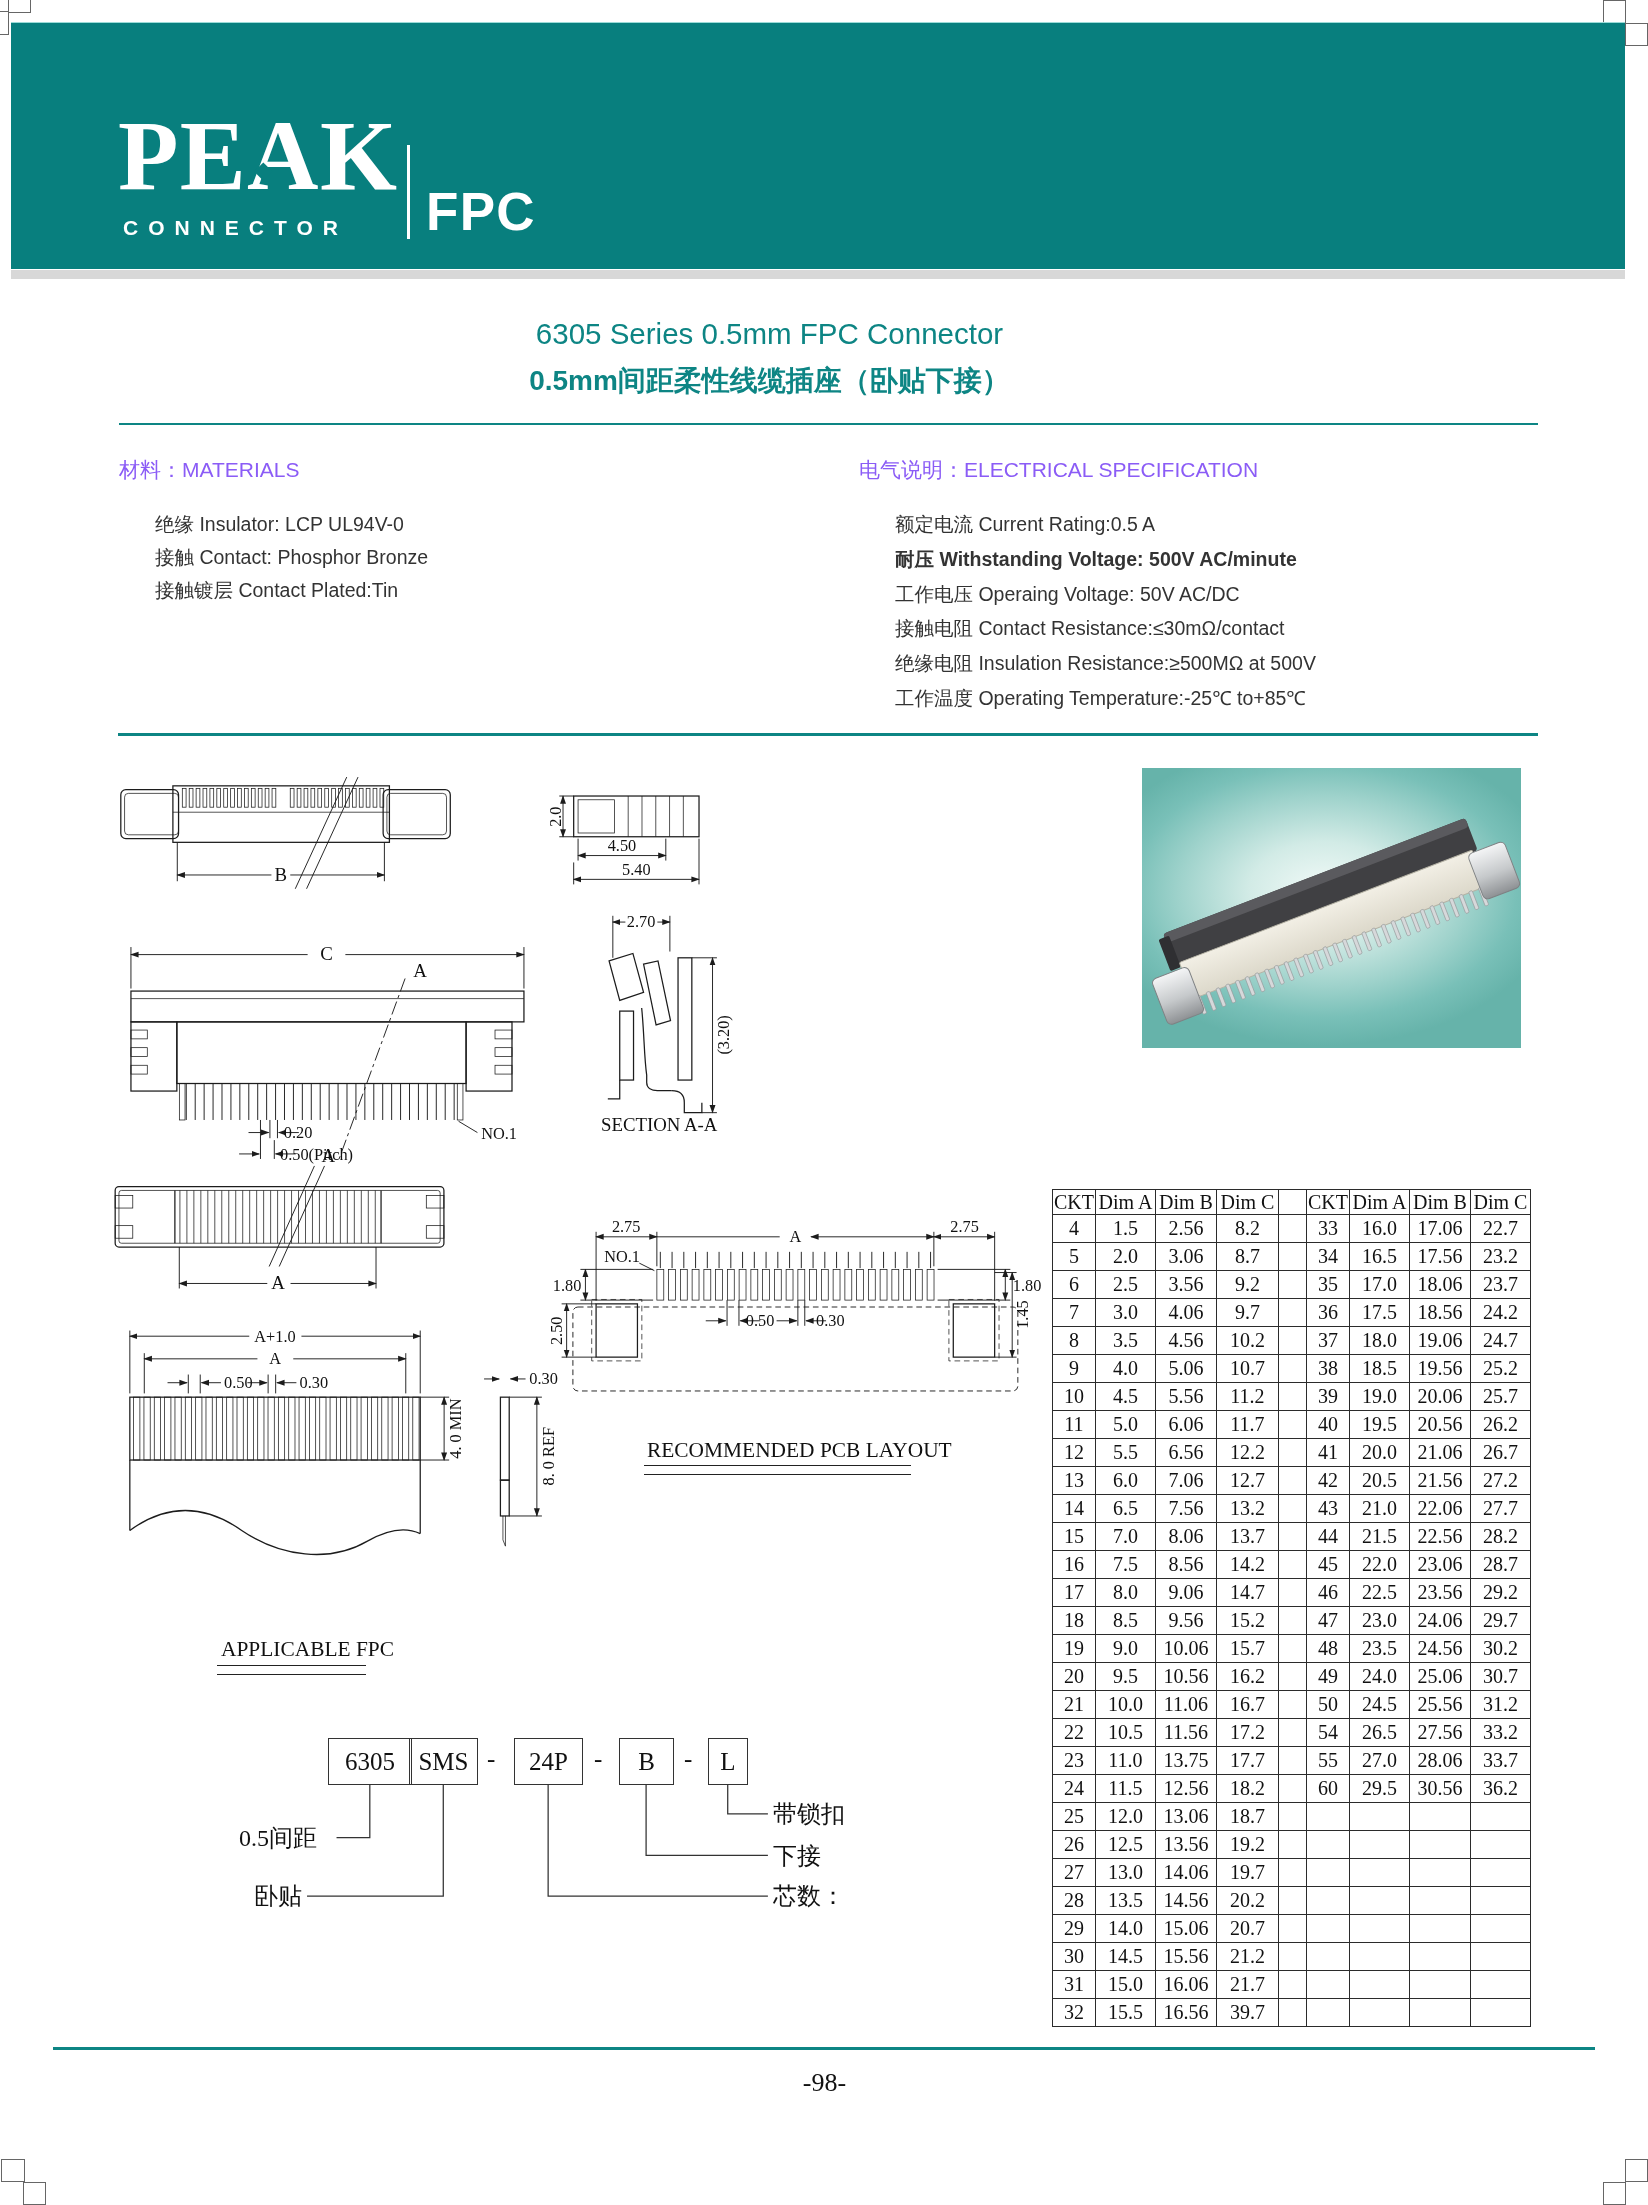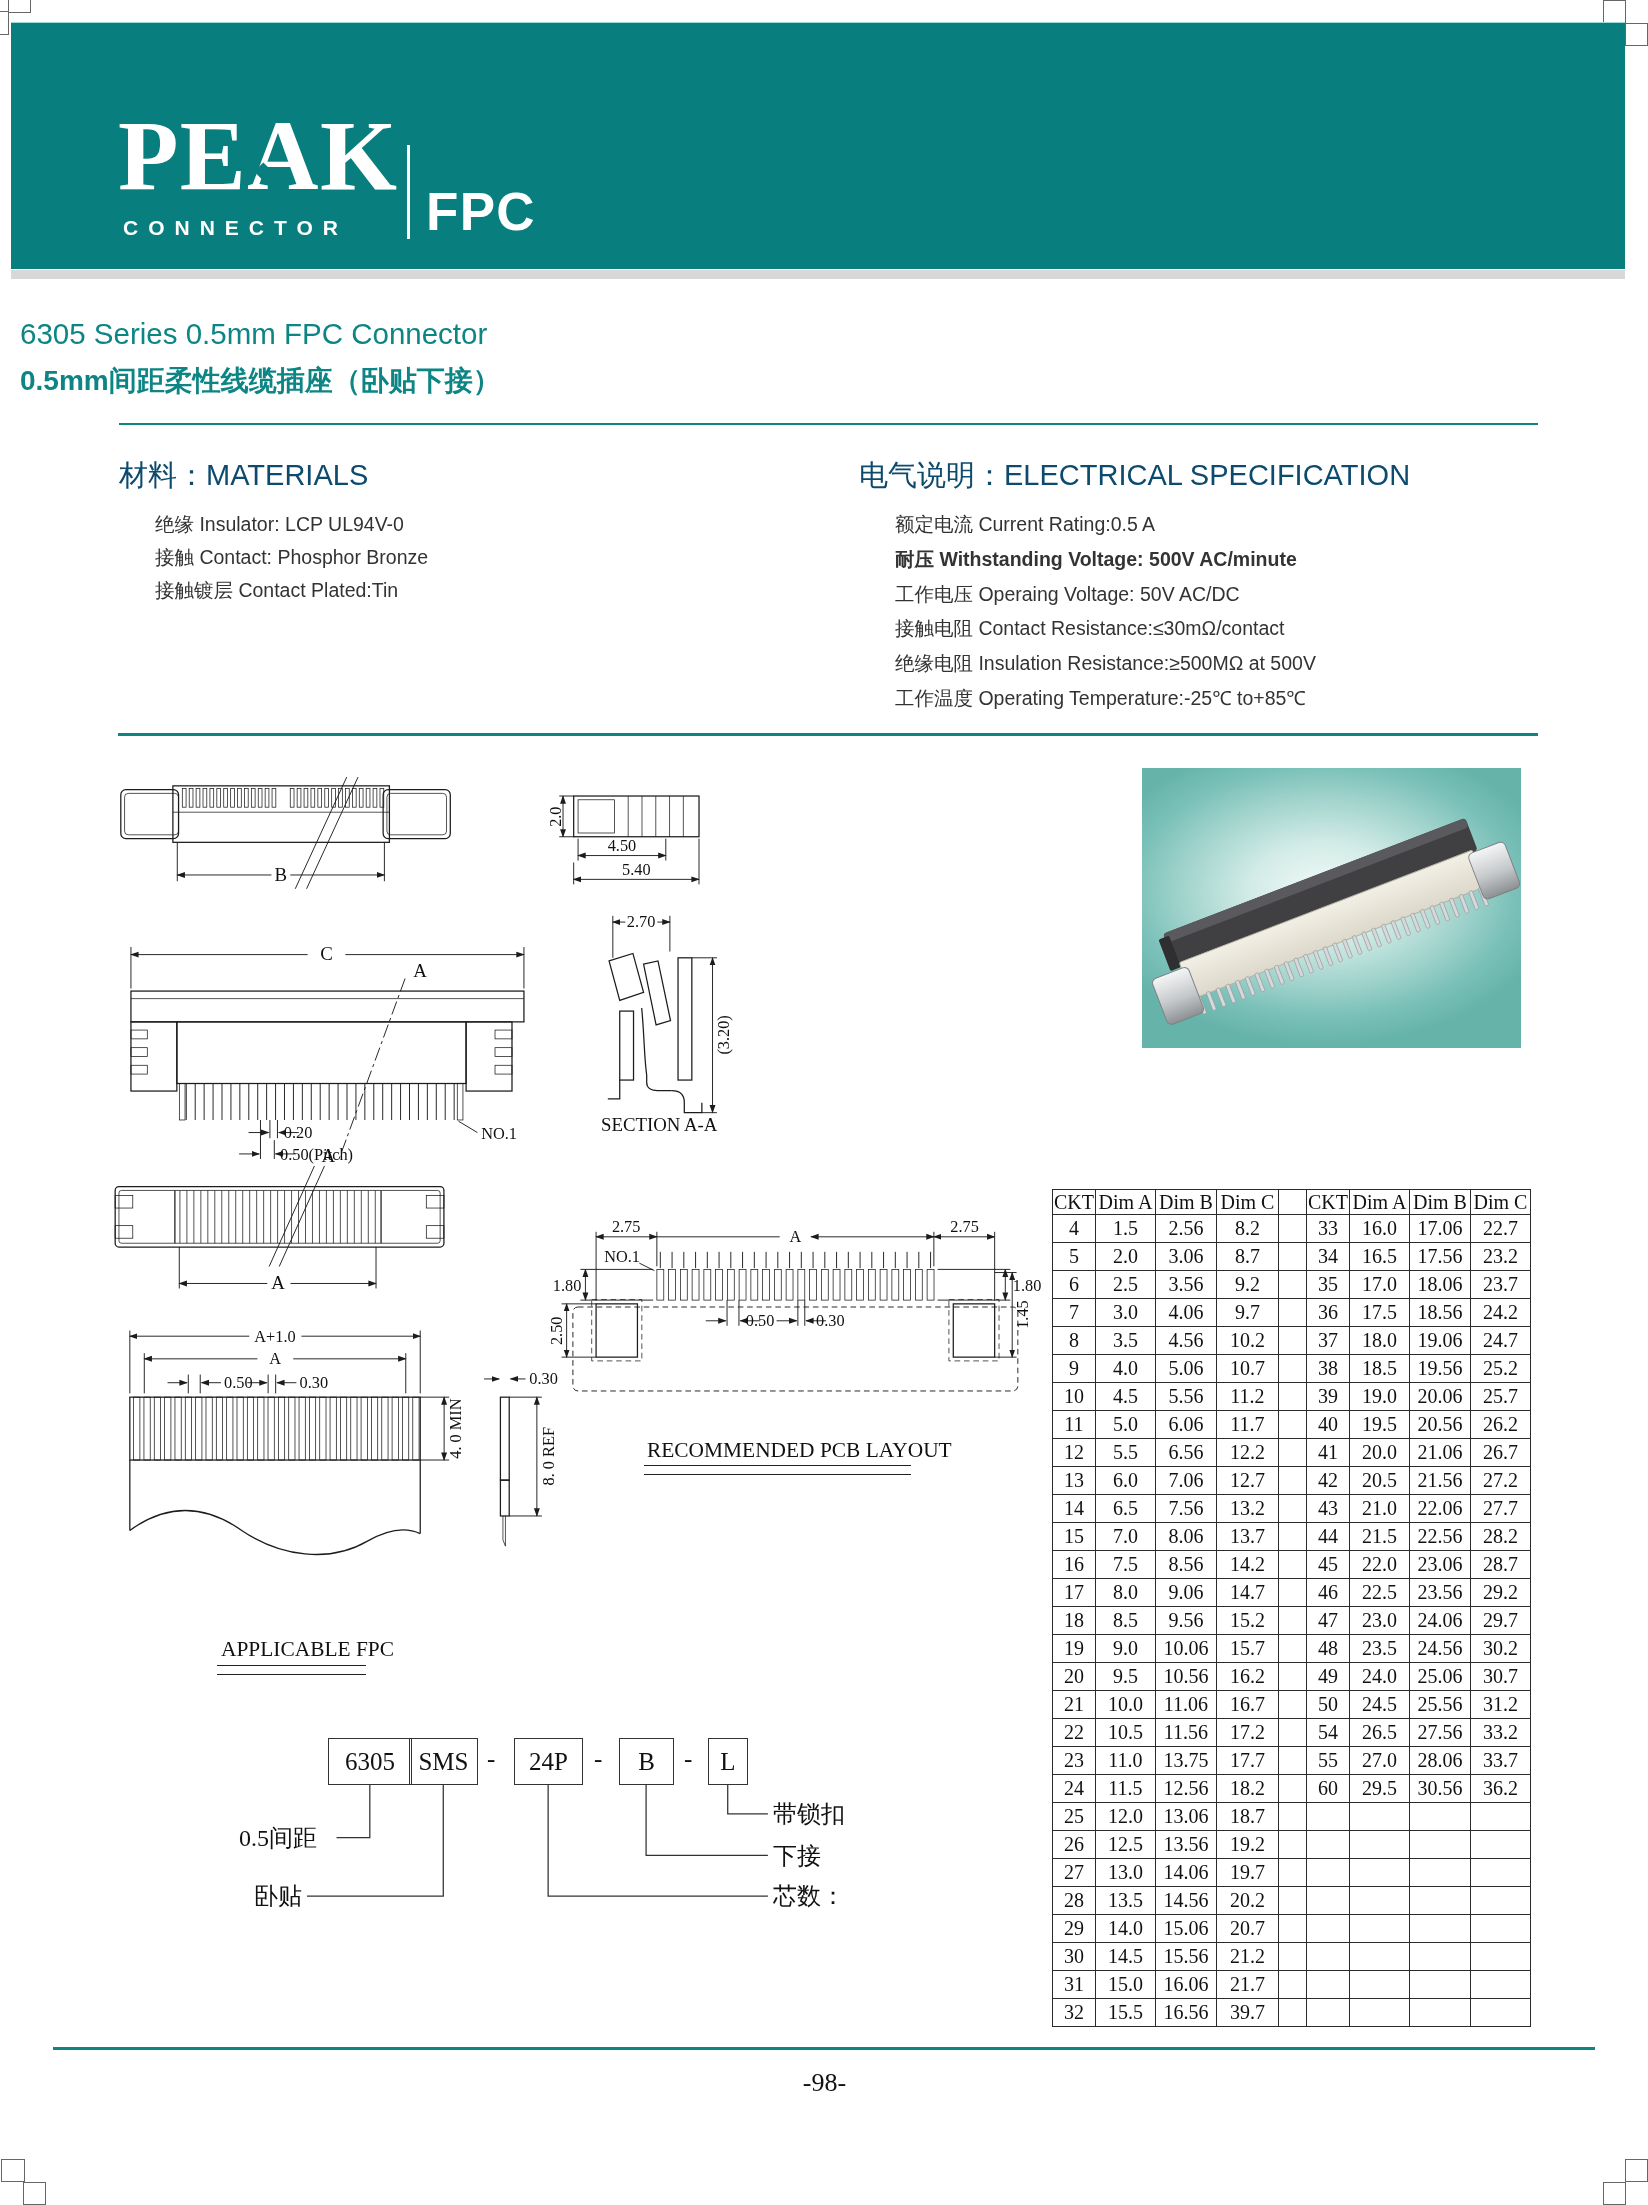--- a/index.html
+++ b/index.html
@@ -12,24 +12,24 @@
   
   #banner{position:absolute;left:11.3px;top:22px;width:1614px;height:246px;background:#087f7e;border-top:1.9px solid #9bdbd8;}
   #banner-strip{position:absolute;left:11.3px;top:270px;width:1614px;height:8.8px;background:#d8d8d8;}
   #logo-peak{position:absolute;left:118px;top:106px;color:#fff;font-family:"Liberation Serif",serif;
              font-size:99px;font-weight:bold;letter-spacing:1.3px;line-height:1;}
   #logo-diamond{position:absolute;left:257px;top:165px;width:12.6px;height:12.6px;background:#087f7e;transform:rotate(45deg);}
   #logo-connector{position:absolute;left:123px;top:216px;color:#fff;font-size:21px;font-weight:bold;letter-spacing:10px;}
   #logo-divider{position:absolute;left:407px;top:145px;width:2.5px;height:94px;background:#fff;}
   #logo-fpc{position:absolute;left:426px;top:181px;color:#fff;font-size:53px;font-weight:bold;letter-spacing:1.3px;}
   
-  .title-line{position:absolute;left:0;width:1539px;padding-left:20px;}
+  .title-line{position:absolute;left:0;width:1539px;text-align:center;}
   #title1{top:317px;font-size:29.5px;}
   #title2{top:362px;font-size:28px;font-weight:bold;}
-  .sec-head{position:absolute;font-size:29px;color:#0c4a6e;}
+  .sec-head{position:absolute;font-size:21px;color:#8b5cf6;}
   .spec-item{position:absolute;font-size:19.5px;color:#333;white-space:nowrap;margin-left:36px;}
   
   svg{position:absolute;overflow:visible;}
   svg text{font-family:"Liberation Serif",serif;fill:#111;font-size:26px;}
   .ln{stroke:#1c1c1c;stroke-width:2;fill:none;}
   .tn{stroke-width:1.2;}
   .dl{stroke:#1c1c1c;stroke-width:1.5;fill:none;}
   .lbl{font-size:26px;}
   .big{font-size:30px;}
   

